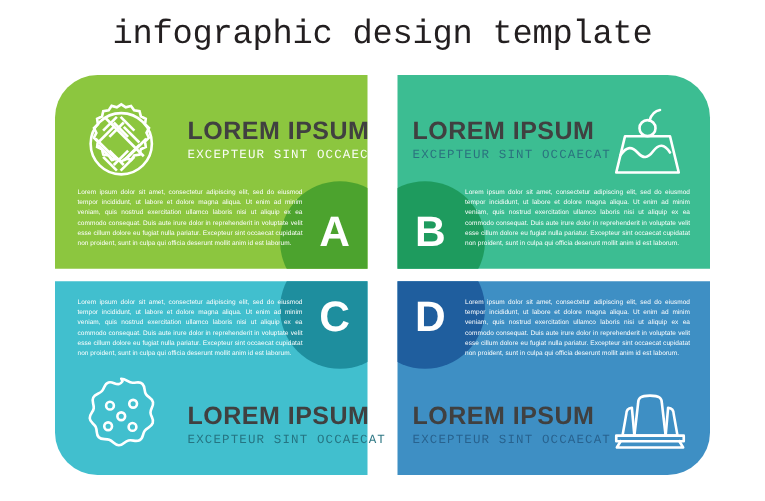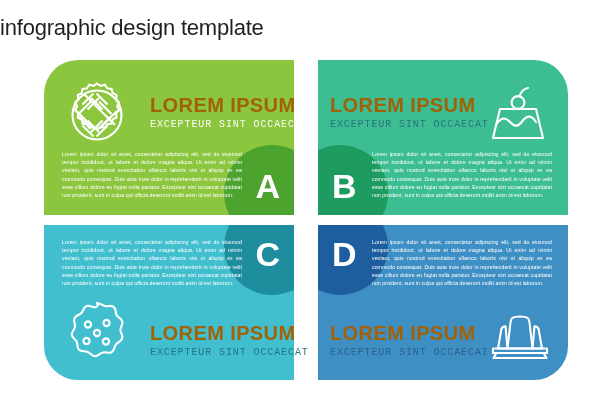--- a/index.html
+++ b/index.html
@@ -22,23 +22,23 @@
     height: 401px;
     background: #ffffff;
   }
 
   
   .page-title {
     position: absolute;
     left: 0;
     top: 12px;
     width: 612px;
-    text-align: left;
-    font-family: Liberation Sans, sans-serif;
-    font-size: 22px;
+    text-align: center;
+    font-family: Liberation Mono, monospace;
+    font-size: 27px;
     font-weight: 300;
     letter-spacing: -0.2px;
     color: #231f20;
     line-height: 32px;
     white-space: nowrap;
   }
 
   
   .panel {
     position: absolute;
@@ -83,21 +83,21 @@
   .badge-d { left: -26px; top: -26px; background: #1f5e9e; }
   .letter-d { left: 14px; top: 12px; }
 
   
   .headblock { position: absolute; }
   .head-title {
     font-family: "Liberation Sans", sans-serif;
     font-weight: bold;
     font-size: 20px;
     line-height: 22px;
-    color: #a16207;
+    color: #404040;
     letter-spacing: 0.4px;
     white-space: nowrap;
   }
   .head-sub {
     font-family: Liberation Mono, monospace;
     font-weight: normal;
     font-size: 10px;
     line-height: 14px;
     color: #ffffff;
     letter-spacing: 0.9px;

